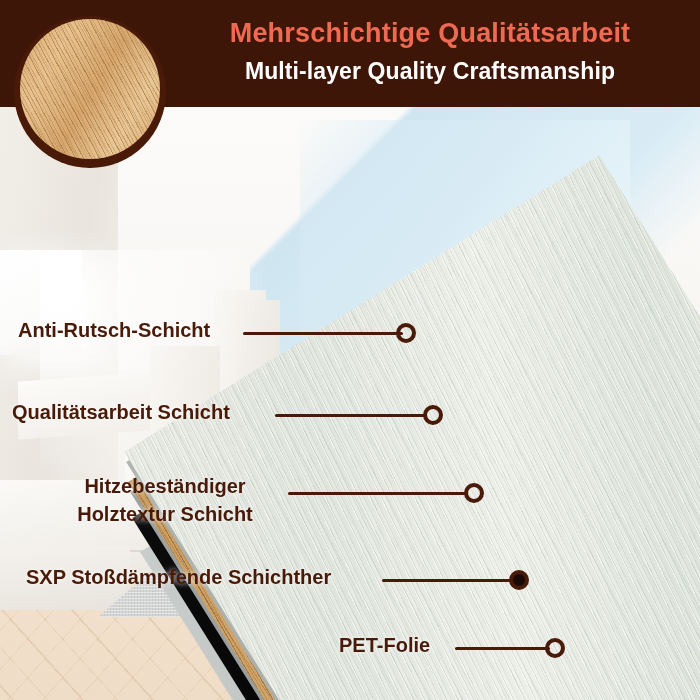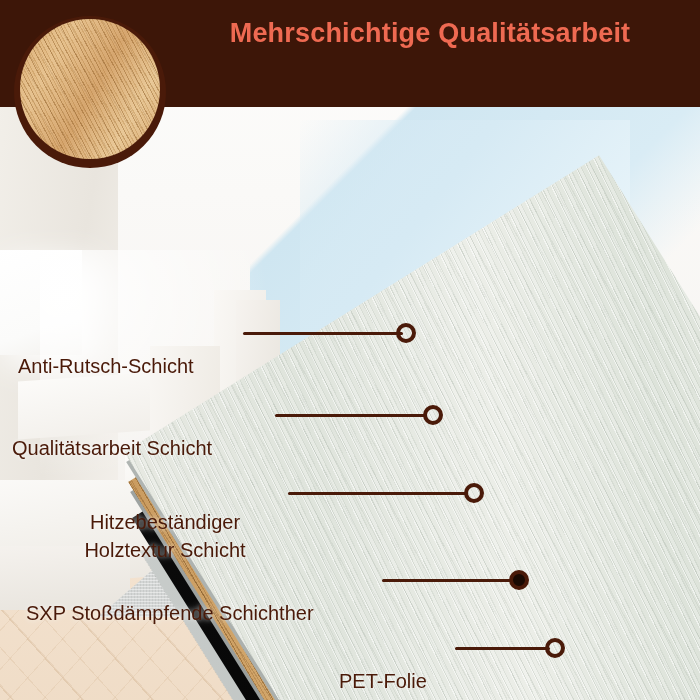--- a/index.html
+++ b/index.html
@@ -211,23 +211,22 @@
       repeating-linear-gradient(60deg,
         rgba(120,78,30,.18) 0 1px,
         rgba(255,255,255,0) 1px 10px),
       linear-gradient(120deg,#d9ab72 0%,#e6c18e 26%,#d3a169 52%,#e8c796 76%,#d5a670 100%);
   }
 
   
   .callout{position:absolute;z-index:40;}
   .cl-text{
     position:absolute;white-space:nowrap;
-    color:#4a1a09;font-weight:normal;font-size:20px;
+    color:#4a1a09;font-weight:bold;font-size:20px;
     text-shadow:0 0 4px rgba(255,255,255,.55),0 0 9px rgba(255,255,255,.45);
-    margin-top:36px;
   }
   .cl-text.two-line{white-space:normal;text-align:center;line-height:1.42;}
   .cl-line{position:absolute;height:3px;background:#4a1a09;border-radius:2px;}
   .cl-dot{
     position:absolute;width:20px;height:20px;border-radius:50%;
     border:4px solid #4a1a09;background:transparent;box-sizing:border-box;
   }
   .cl-dot.filled{background:#1a0a03;}
 </style>
 </head>
@@ -274,20 +273,21 @@
     <div class="panel pet"></div>
     <div class="panel sxp"></div>
     <div class="panel sliv"></div>
     <div class="panel wood"></div>
     <div class="panel wearline"></div>
     <div class="panel top"></div>
   </div>
 
   <div class="header">
     <div class="title">Mehrschichtige Qualitätsarbeit</div>
+    <div class="subtitle">Multi-layer Quality Craftsmanship</div>
   </div>
   <div class="disc-wrap">
     <div class="disc-ring"></div>
     <div class="disc"></div>
   </div>
 
   <div class="callout">
     <div class="cl-text" style="left:18px;top:319px;">Anti-Rutsch-Schicht</div>
     <div class="cl-line" style="left:243px;top:332px;width:160px;"></div>
     <div class="cl-dot" style="left:396px;top:323px;"></div>

